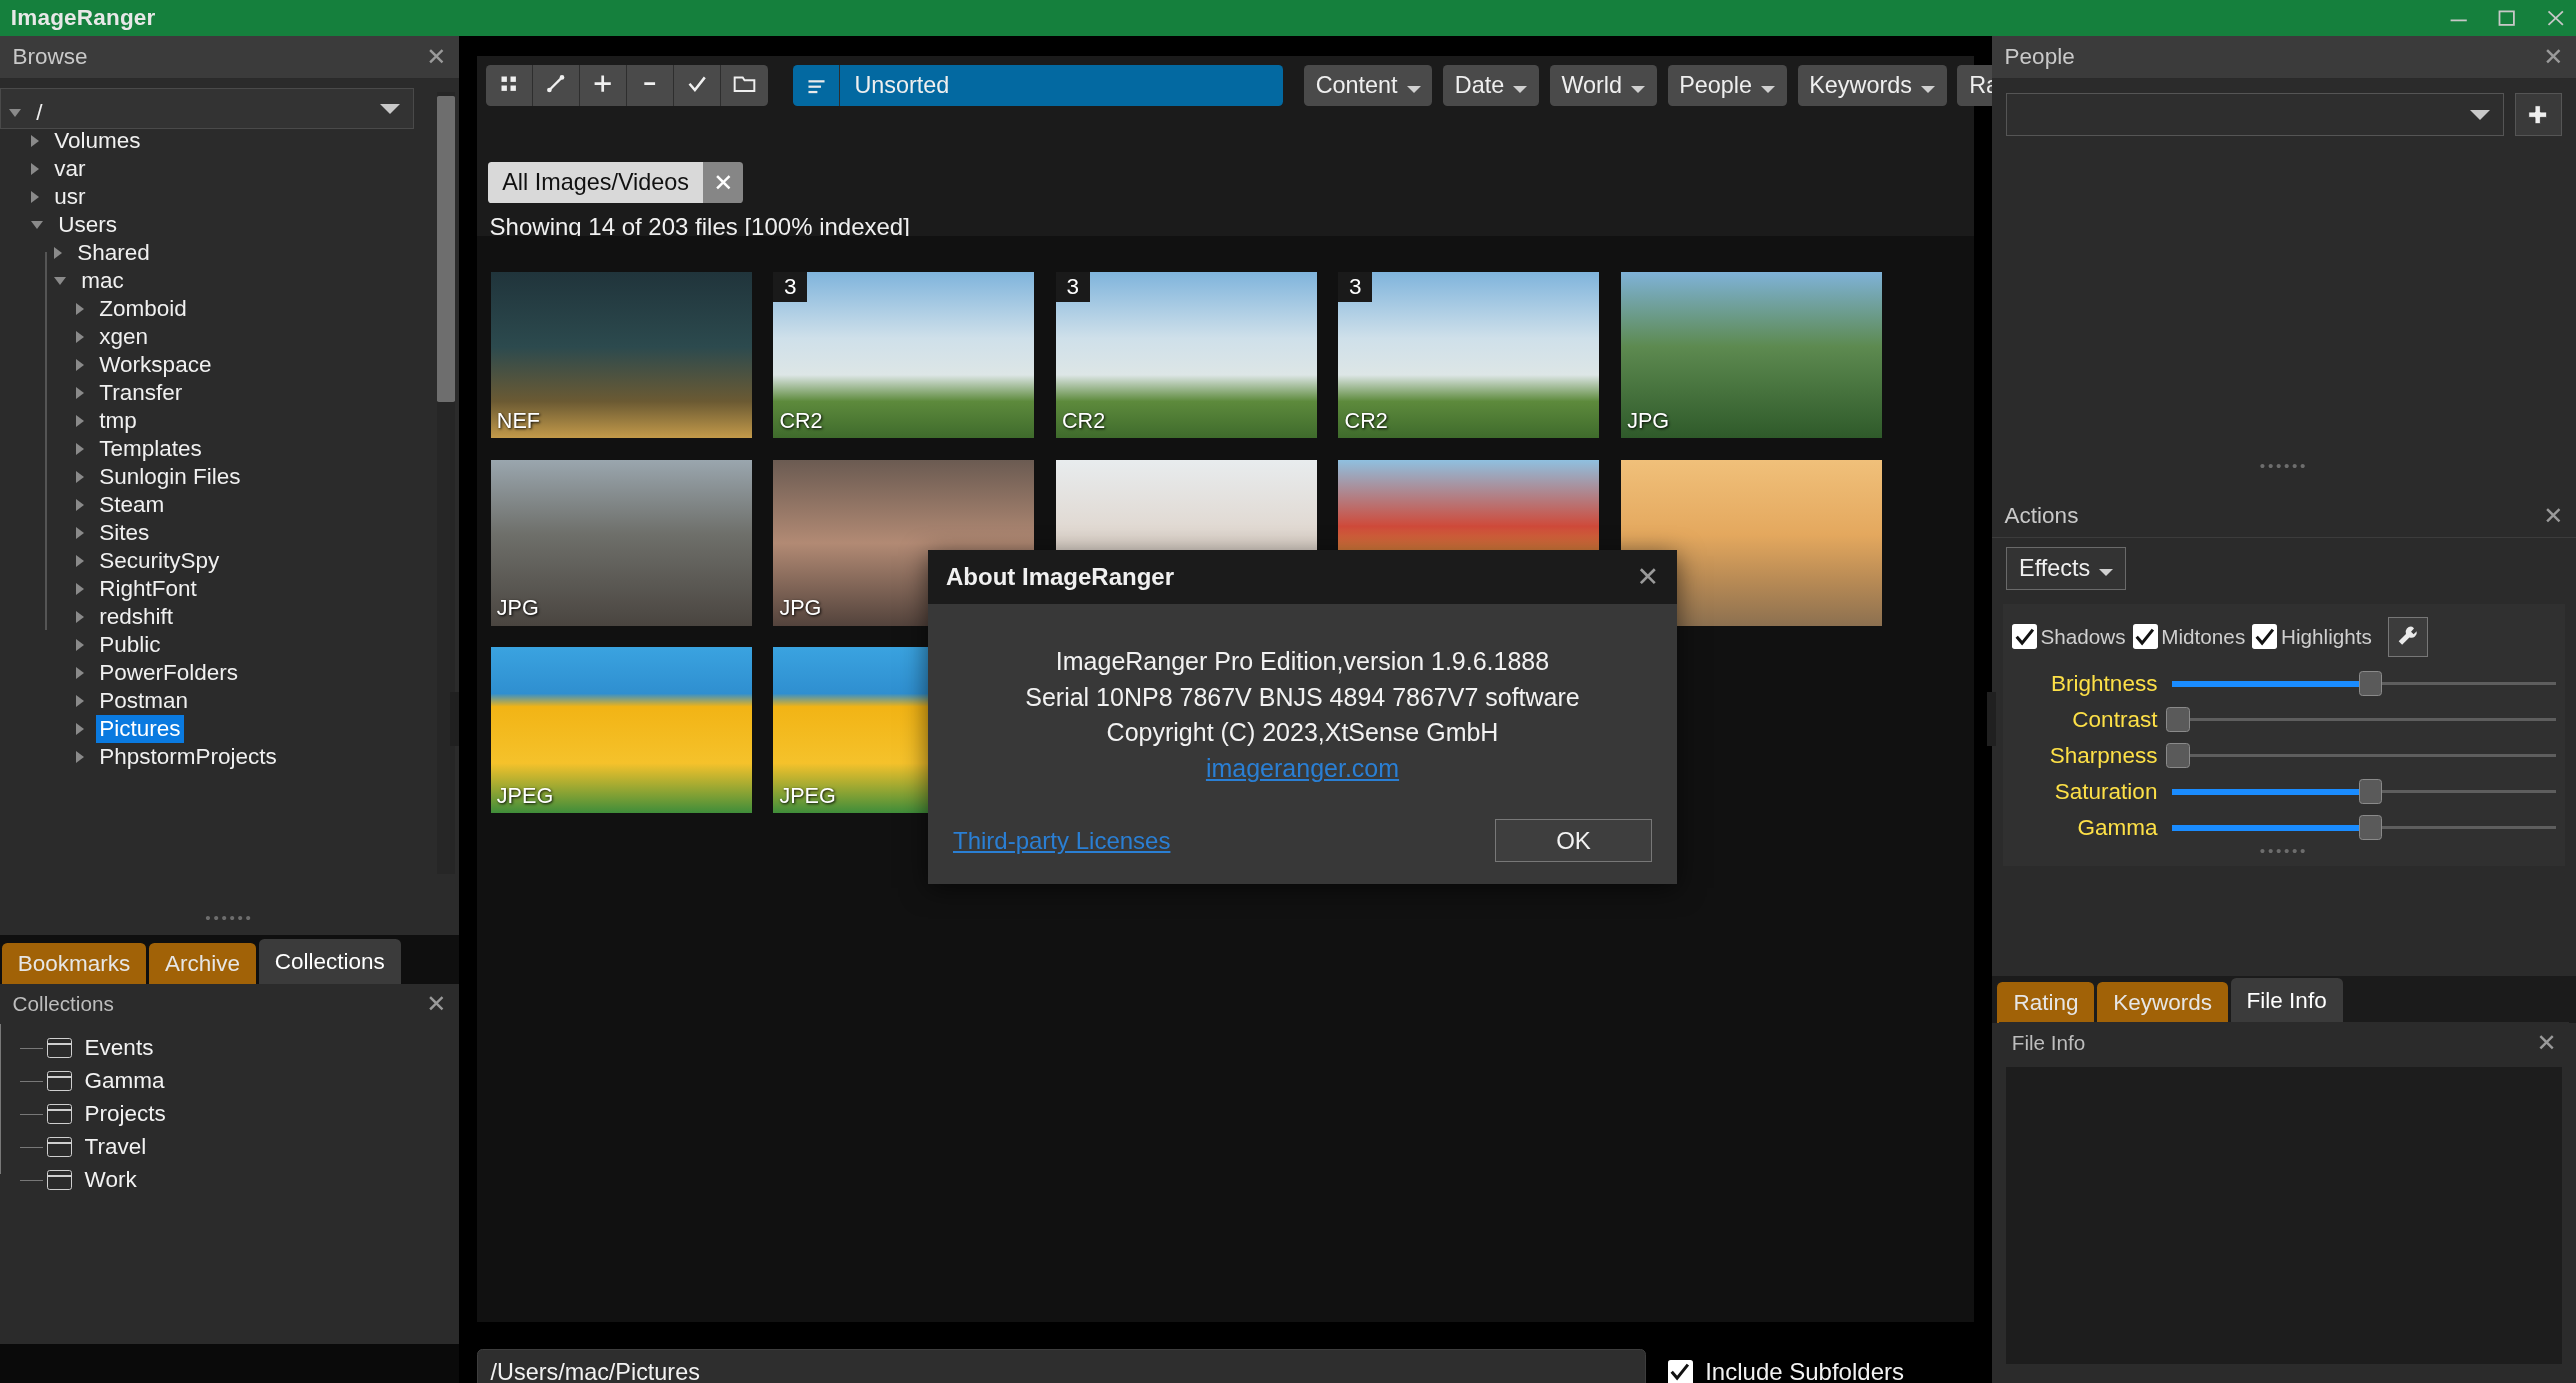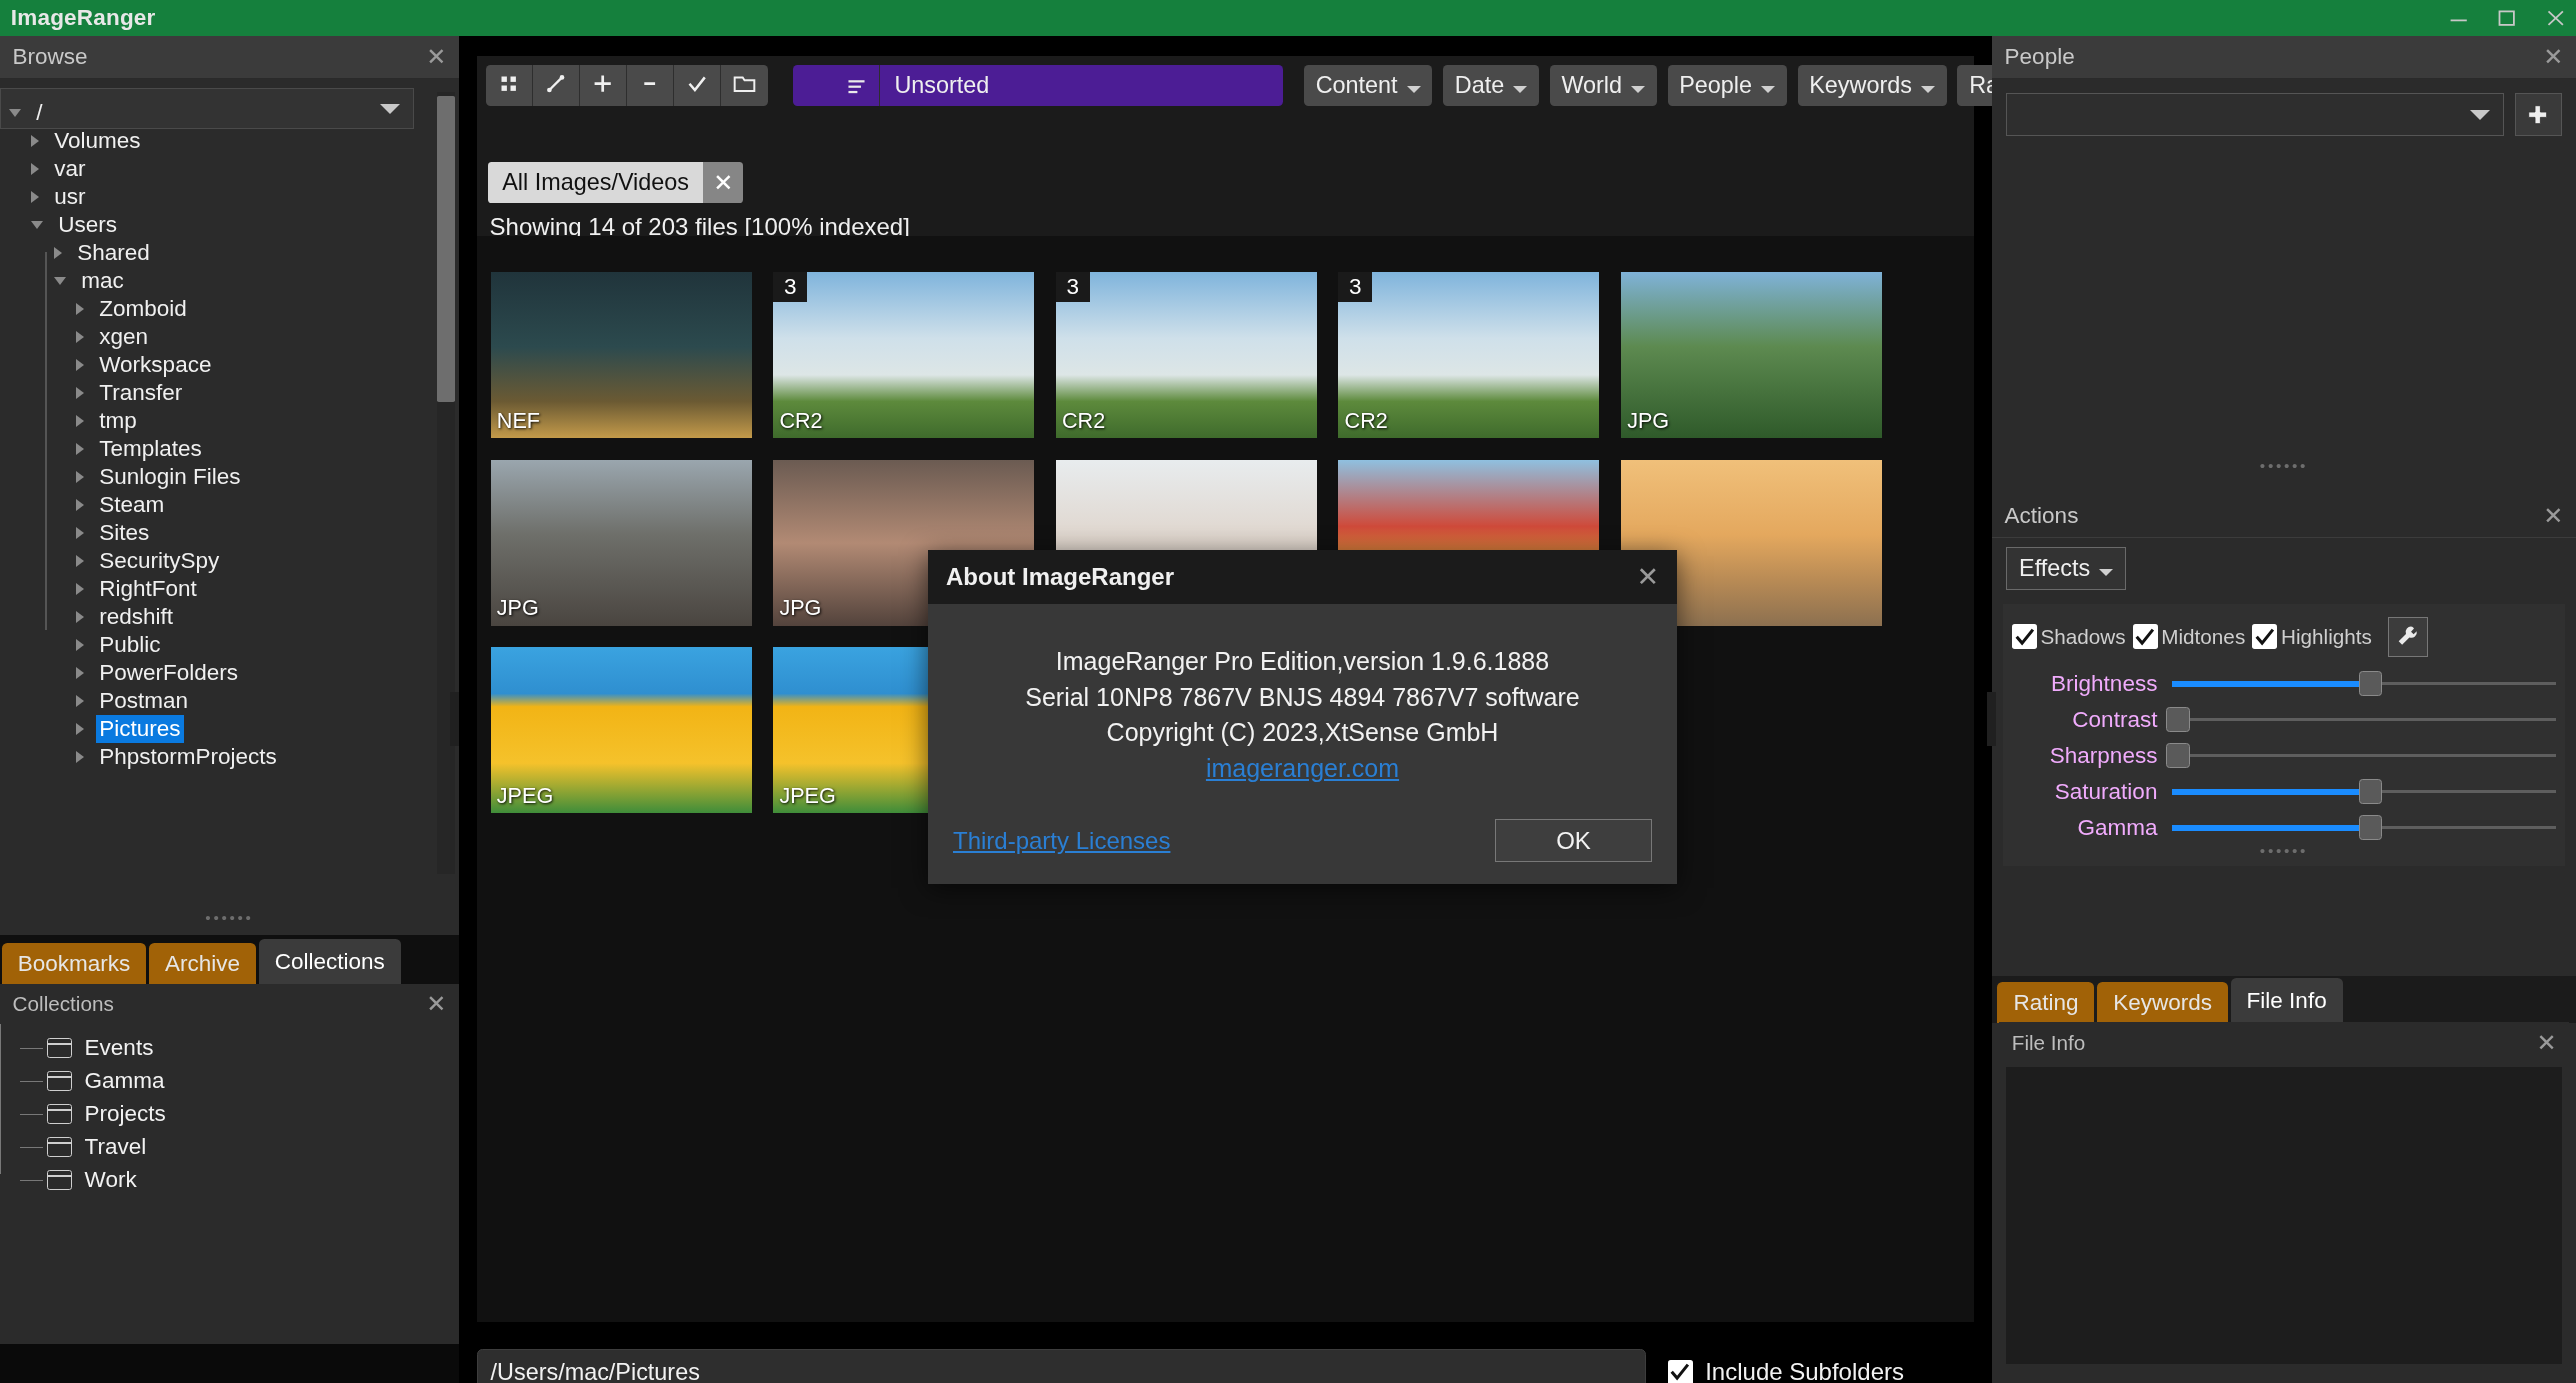--- a/index.html
+++ b/index.html
@@ -66,21 +66,21 @@
   .coll-ico { width: 25px; height: 20px; border: 1.8px solid #cfcfcf; border-radius: 2.7px; margin-left: 27px; margin-right: 12.6px; position: relative; flex: 0 0 auto; }
   .coll-ico::after { content: ""; position: absolute; left: 0; right: 0; top: 4.5px; height: 1.8px; background: #cfcfcf; }
 
   
   .center { position: absolute; left: 459px; top: 36px; width: 1533px; height: 1348px; background: #000; }
   .toolbar-wrap { position: absolute; left: 18px; top: 20px; width: 1497px; height: 180px; background: #1b1b1b; }
   .btn-group { position: absolute; left: 9px; top: 9px; height: 41px; display: flex; background: #4a4a4a; border-radius: 4.5px; overflow: hidden; }
   .tb-btn { width: 47px; height: 41px; display: flex; align-items: center; justify-content: center; border-right: 0.9px solid #2e2e2e; }
   .tb-btn:last-child { border-right: none; }
 
-  .sort-box { position: absolute; left: 316px; top: 9px; height: 41px; width: 490px; background: #4c1d95; border-radius: 4.5px; display: flex; align-items: center; padding-left: 40px; }
+  .sort-box { position: absolute; left: 316px; top: 9px; height: 41px; width: 490px; background: #0369a1; border-radius: 4.5px; display: flex; align-items: center; }
   .sort-ico { width: 47px; height: 41px; display: flex; align-items: center; justify-content: center; border-right: 0.9px solid #2e2e2e; }
   .sort-text { font-size: 23.4px; color: #efefef; padding-left: 14.4px; }
 
   .filters { position: absolute; left: 827px; top: 9px; display: flex; gap: 10.8px; }
   .filter-btn { height: 41px; background: #4a4a4a; border-radius: 4.5px; display: flex; align-items: center; padding: 0 11.7px; font-size: 23.4px; color: #efefef; gap: 9px; }
   .filter-btn .mini-caret { width: 0; height: 0; border-left: 7.2px solid transparent; border-right: 7.2px solid transparent; border-top: 7.2px solid #d0d0d0; margin-top: 7.2px; }
 
   .chip { position: absolute; left: 10.8px; top: 106px; height: 41px; display: flex; align-items: stretch; border-radius: 3.6px; overflow: hidden; }
   .chip-lbl { background: #d9d9d9; color: #111; font-size: 23.4px; display: flex; align-items: center; padding: 0 14.4px; }
   .chip-x { background: #868686; width: 40px; display: flex; align-items: center; justify-content: center; color: #fff; font-size: 24px; }
@@ -107,21 +107,21 @@
   .people-add { width: 47px; height: 43px; background: #3a3a3a; border: 0.9px solid #555; display: flex; align-items: center; justify-content: center; }
 
   .actions-panel { position: absolute; left: 0; top: 459px; width: 584px; height: 481px; background: #2b2b2b; }
   .act-btns { display: flex; gap: 9px; padding: 14.4px 0 0 14.4px; flex-wrap: wrap; }
   .act-btn { height: 43px; border: 0.9px solid #6a6a6a; background: #333; display: flex; align-items: center; padding: 0 11.7px; font-size: 23.4px; color: #f0f0f0; gap: 9px; }
   .adj-box { margin: 14.4px 10.8px 0 10.8px; background: #303030; padding: 12.6px 9px 9px 9px; }
   .checkrow { display: flex; align-items: center; gap: 7.2px; }
   .checkrow .ck { display: flex; align-items: center; gap: 3.6px; font-size: 20.7px; color: #cfcfcf; }
   .wrench { width: 40px; height: 40px; border: 0.9px solid #777; background: #3c3c3c; display: flex; align-items: center; justify-content: center; margin-left: 9px; }
   .slider-row { display: flex; align-items: center; height: 36px; }
-  .slider-lbl { width: 160px; text-align: right; padding-right: 14.4px; font-size: 22.5px; color: #f0abfc; }
+  .slider-lbl { width: 160px; text-align: right; padding-right: 14.4px; font-size: 22.5px; color: #fde047; }
   .track { position: relative; flex: 1; height: 36px; }
   .track .rail { position: absolute; left: 0; right: 0; top: 16px; height: 2.7px; background: #5e5e5e; }
   .track .fill { position: absolute; left: 0; top: 15.3px; height: 5.4px; background: #1a8cff; }
   .track .knob { position: absolute; top: 5.4px; width: 23.4px; height: 25px; background: #5a5a5a; border: 0.9px solid #8a8a8a; border-radius: 3.6px; }
 
   .rtabs { position: absolute; left: 0; top: 940px; width: 584px; height: 47px; display: flex; align-items: flex-end; padding-left: 5.4px; background: #1b1b1b; }
   .fileinfo-panel { position: absolute; left: 7.2px; top: 986px; width: 570px; height: 361px; background: #2b2b2b; }
   .fi-head { height: 41px; display: flex; align-items: center; justify-content: space-between; padding: 0 12.6px; font-size: 20.7px; color: #bdbdbd; }
   .fi-body { position: absolute; left: 7.2px; top: 45px; width: 556px; height: 297px; background: #1d1d1d; }
 

